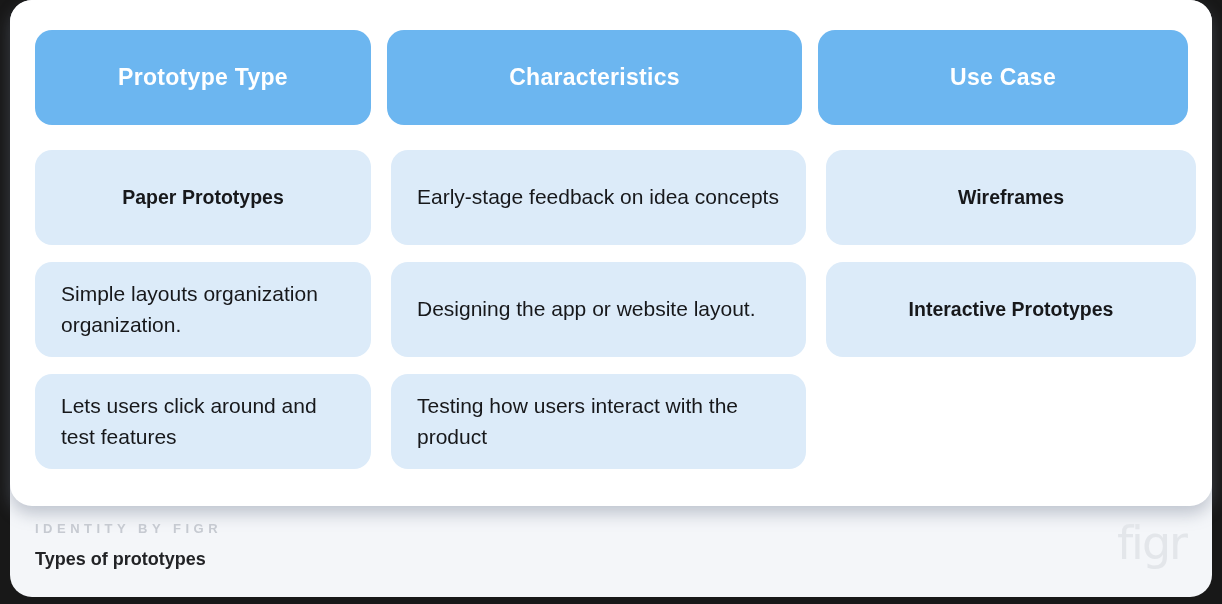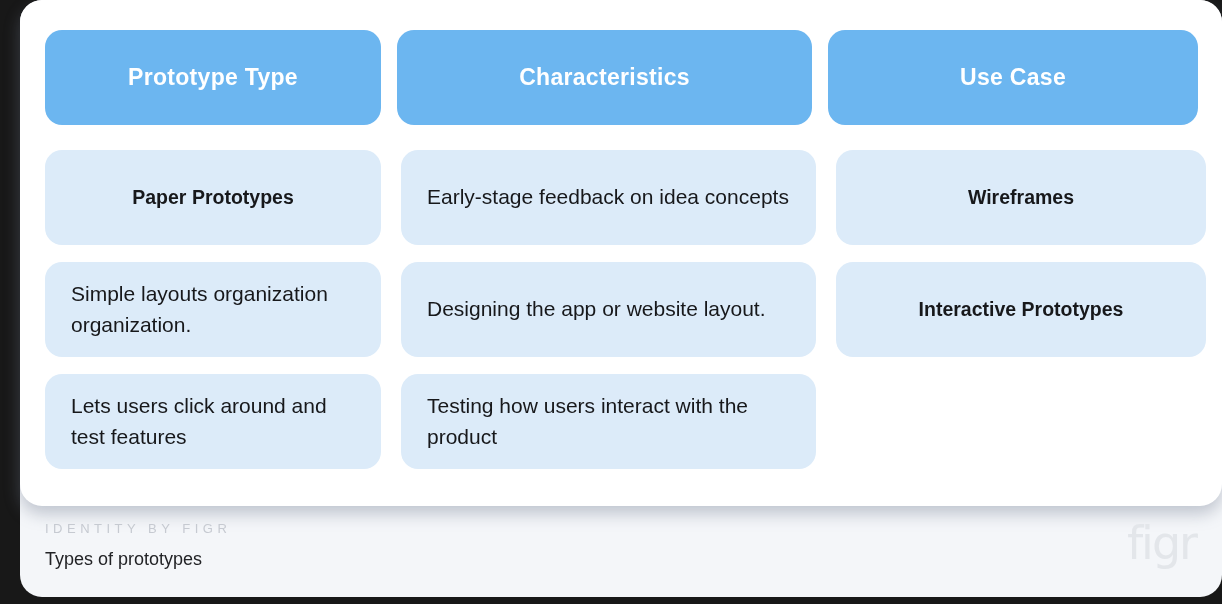--- a/index.html
+++ b/index.html
@@ -9,21 +9,21 @@
   body {
     width: 1222px;
     height: 604px;
     background: #181818;
     position: relative;
     overflow: hidden;
     font-family: "Liberation Sans", sans-serif;
   }
   .frame {
     position: absolute;
-    left: 20px;
+    left: 10px;
     top: 0;
     width: 1202px;
     height: 597px;
     background: #f4f6f9;
     border-radius: 22px;
   }
   .card {
     position: absolute;
     left: 0;
     top: 0;
@@ -79,28 +79,29 @@
     font-size: 21px;
     line-height: 1.45;
   }
   .footer {
     position: absolute;
     left: 25px;
     top: 521px;
   }
   .kicker {
     font-size: 13px;
-    font-weight: 400;
+    font-weight: 700;
     letter-spacing: 4.5px;
     color: #c6cad1;
   }
   .caption {
     margin-top: 13px;
     font-size: 18px;
     color: #222326;
+    font-weight: bold;
   }
   .logo {
     position: absolute;
     right: 26px;
     top: 516px;
     font-size: 46px;
     font-weight: 400;
     letter-spacing: -2px;
     color: #e3e6ea;
     font-family: "DejaVu Sans", sans-serif;

